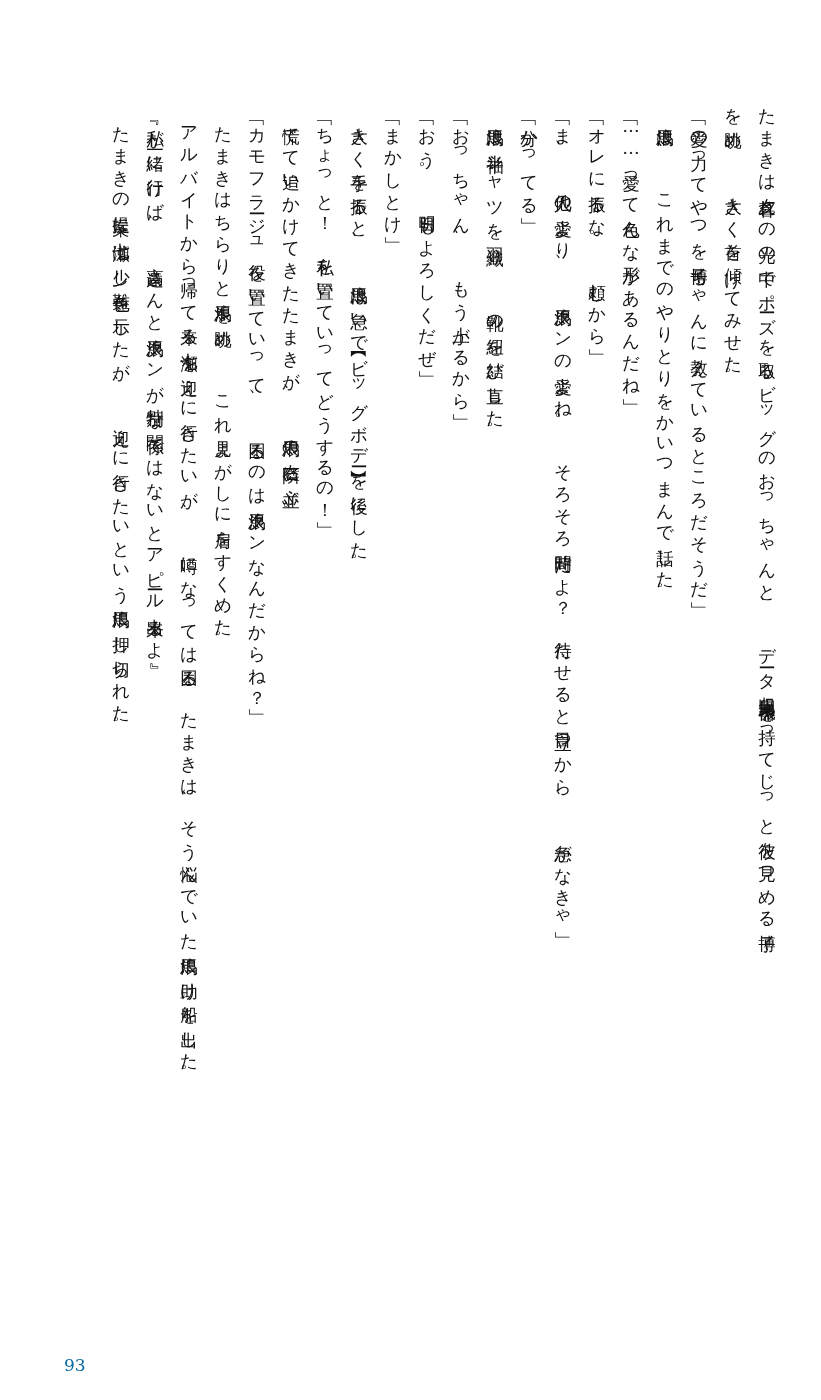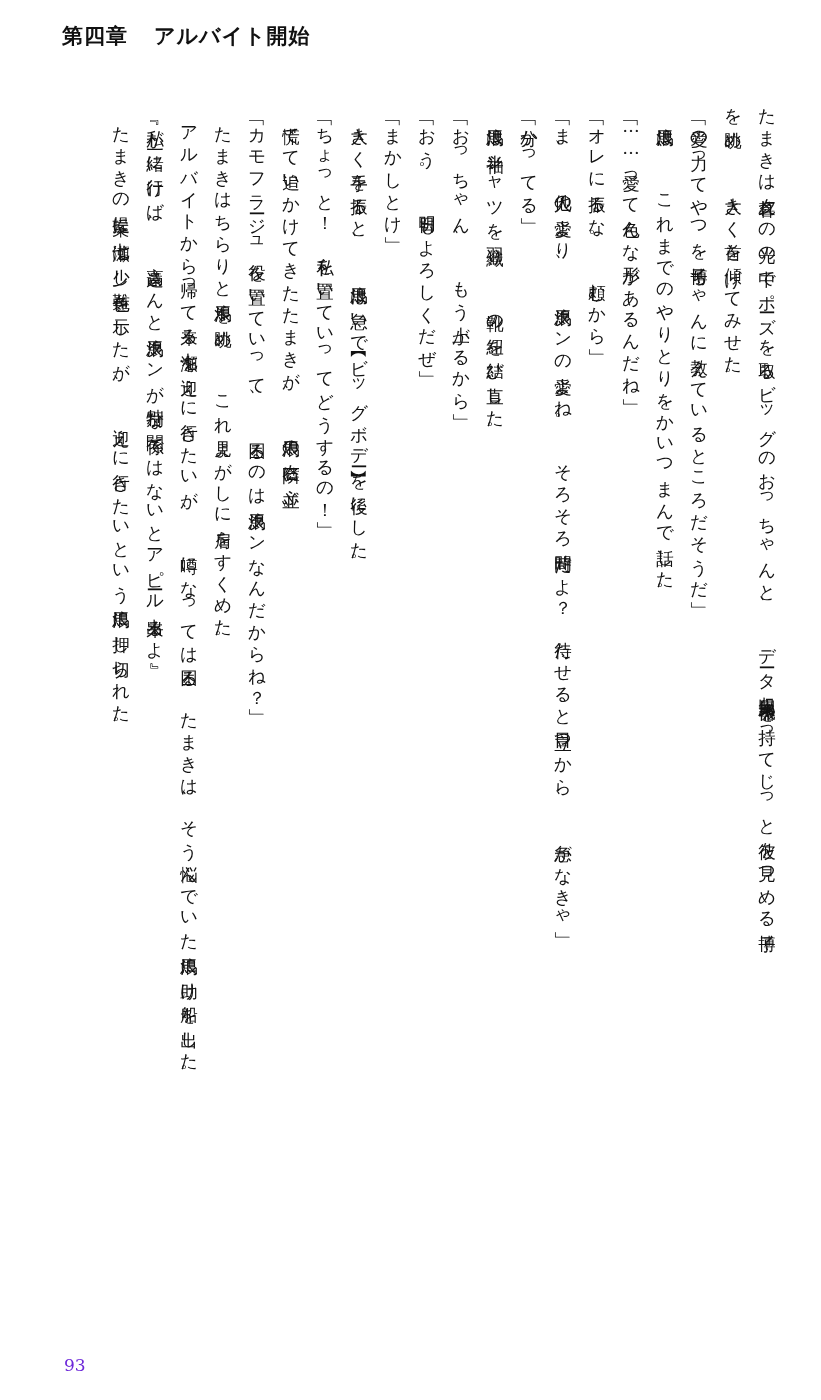--- a/index.html
+++ b/index.html
@@ -69,33 +69,29 @@
   
   .vline.indent-1 { padding-top: 18px; }
   .vline.indent-0 { padding-top: 0px; }
 
   
   .page-number {
     position: absolute;
     left: 64px;
     top: 1355px;
     font-size: 17px;
-    color: #6d28d9;
+    color: #0369a1;
     font-family: "DejaVu Serif", "Liberation Serif", serif;
   }
 </style>
 </head>
 <body>
 
 <div class="page">
 
-  <div class="chapter-header">
-    <span class="chapter-number">第四章</span>
-    <span class="chapter-title">アルバイト開始</span>
-  </div>
 
   <div class="body-area" id="body-area">
       <div class="vline indent-0">たまきは夕暮れの光の中でポーズを取るビッグのおっちゃんと、 データ収集用機器を持ってじっと彼を見つめる博子</div>
       <div class="vline indent-0">を眺め、 大きく首を傾げてみせた。</div>
       <div class="vline indent-1">「愛の力ってやつを博子ちゃんに教えているところだそうだ」</div>
       <div class="vline indent-1">浪馬は、 これまでのやりとりをかいつまんで話した。</div>
       <div class="vline indent-1">「……愛って色んな形があるんだね」</div>
       <div class="vline indent-1">「オレに振るな。 頼むから」</div>
       <div class="vline indent-1">「ま、 他人の愛より、 浪馬クンの愛よね。 そろそろ時間だよ？　待たせると目立つから、 急がなきゃ」</div>
       <div class="vline indent-1">「分かってる」</div>

